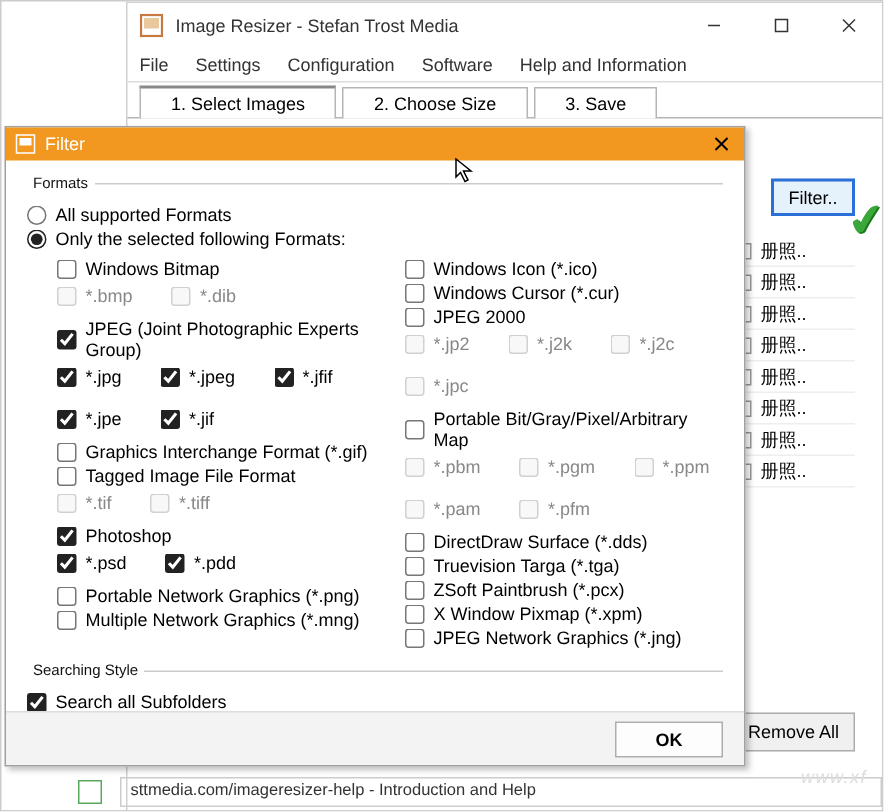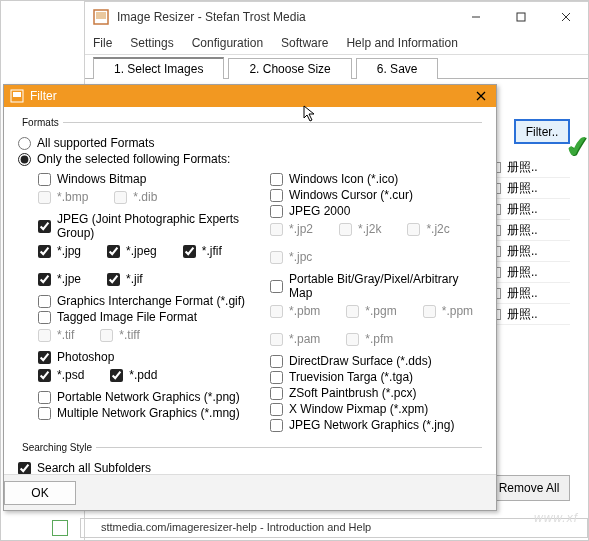--- a/index.html
+++ b/index.html
@@ -26,21 +26,21 @@
   .big-check { position:absolute; right:-2px; top:50px; color:#3aa73a; font-size:30px; transform:rotate(-8deg); text-shadow:1px 1px 0 #1a7a1a; }
   
   .list { position:absolute; right:18px; top:78px; width:80px; }
   .list-item { display:flex; align-items:center; gap:6px; height:20px; font-size:12px; border-bottom:0.5px solid #eee; }
   .list-item .sq { width:9px; height:9px; background:#fff; border:1px solid #999;}
   
   .removeall { position:absolute; right:18px; top:396px; border:1px solid #adadad; width:80px; height:24px; display:flex; align-items:center; justify-content:center; background:#f0f0f0;}
   
   .bottom-panel { position:absolute; left:-45px; right:0; bottom:0; display:flex; align-items:center; height:26px; }
   .green-marker { width:14px; height:14px; border:1px solid #5aa85a; background:#fff; margin:0 12px;}
-  .bottom-text { font-size:11px; color:#333; border:1px solid #ccc; padding:2px 20px; flex:1; height:14px; overflow:hidden;}
+  .bottom-text { font-size:11px; color:#333; border:1px solid #ccc; padding:2px 6px; flex:1; height:14px; overflow:hidden;}
   .watermark { position:absolute; right:10px; bottom:16px; color:#ddd; font-style:italic; font-size:12px; letter-spacing:1px; }
 
   
   .dialog { position:absolute; left:2px; top:83px; width:494px; height:427px; background:#fff; border:1px solid #a0a0a0; box-shadow:2px 2px 4px rgba(0,0,0,0.25); box-sizing:border-box; z-index:10; }
   .dlg-title { height:22px; background:#f29821; color:#fff; display:flex; align-items:center; padding:0 6px; font-size:12px;}
   .dlg-title .icon { width:14px; height:14px; margin-right:6px; display:flex; align-items:center; justify-content:center; }
   .dlg-title .t { flex:1; }
   .dlg-title .x { color:#000; cursor:pointer; padding:0 4px;}
   .dlg-body { padding:10px 14px 8px 14px; }
   
@@ -50,21 +50,21 @@
   .radio input, .chk input { margin:0; accent-color:#222;}
   .chk.disabled, .radio.disabled { color:#888; }
   .chk.disabled input { accent-color:#bbb;}
   .cols { display:flex; gap:20px; }
   .col { flex:1; }
   .indent1 { margin-left:20px;}
   .row-ch { display:flex; flex-wrap:wrap; gap:10px 26px; margin:2px 0 6px 0;align-items:flex-end;}
   
   .cursor-ptr { position:absolute; left:299px; top:20px; font-size:16px; color:#000; pointer-events:none; z-index:100; }
   
-  .ok-bar { position:absolute; left:0; right:0; bottom:0; height:36px; border-top:1px solid #ddd; background:#f3f3f3; display:flex; align-items:center; padding-right:14px; box-sizing:border-box;}
+  .ok-bar { position:absolute; left:0; right:0; bottom:0; height:36px; border-top:1px solid #ddd; background:#f3f3f3; display:flex; justify-content:flex-end; align-items:center; padding-right:14px; box-sizing:border-box;font-weight:bold;}
   .ok-btn { width:70px; height:22px; border:1px solid #adadad; background:#fdfdfd; display:flex; align-items:center; justify-content:center;}
   
   svg { display:block; }
 </style>
 </head>
 <body>
 
 <div class="root">
 
   <div class="mainwin">
@@ -98,21 +98,21 @@
     <div class="menubar">
       <span>File</span>
       <span>Settings</span>
       <span>Configuration</span>
       <span>Software</span>
       <span>Help and Information</span>
     </div>
     <div class="tabs">
       <div class="maintab active">1. Select Images</div>
       <div class="maintab">2. Choose Size</div>
-      <div class="maintab">6. Save</div>
+      <div class="maintab">3. Save</div>
     </div>
     <div class="tabline"></div>
     <div class="mainbody">
       <div class="filterbtn">Filter..</div>
       <div class="big-check">✔</div>
       <div class="list">
         <div class="list-item">
             <span class="sq"></span>
             <span>册照..</span>
           </div>

